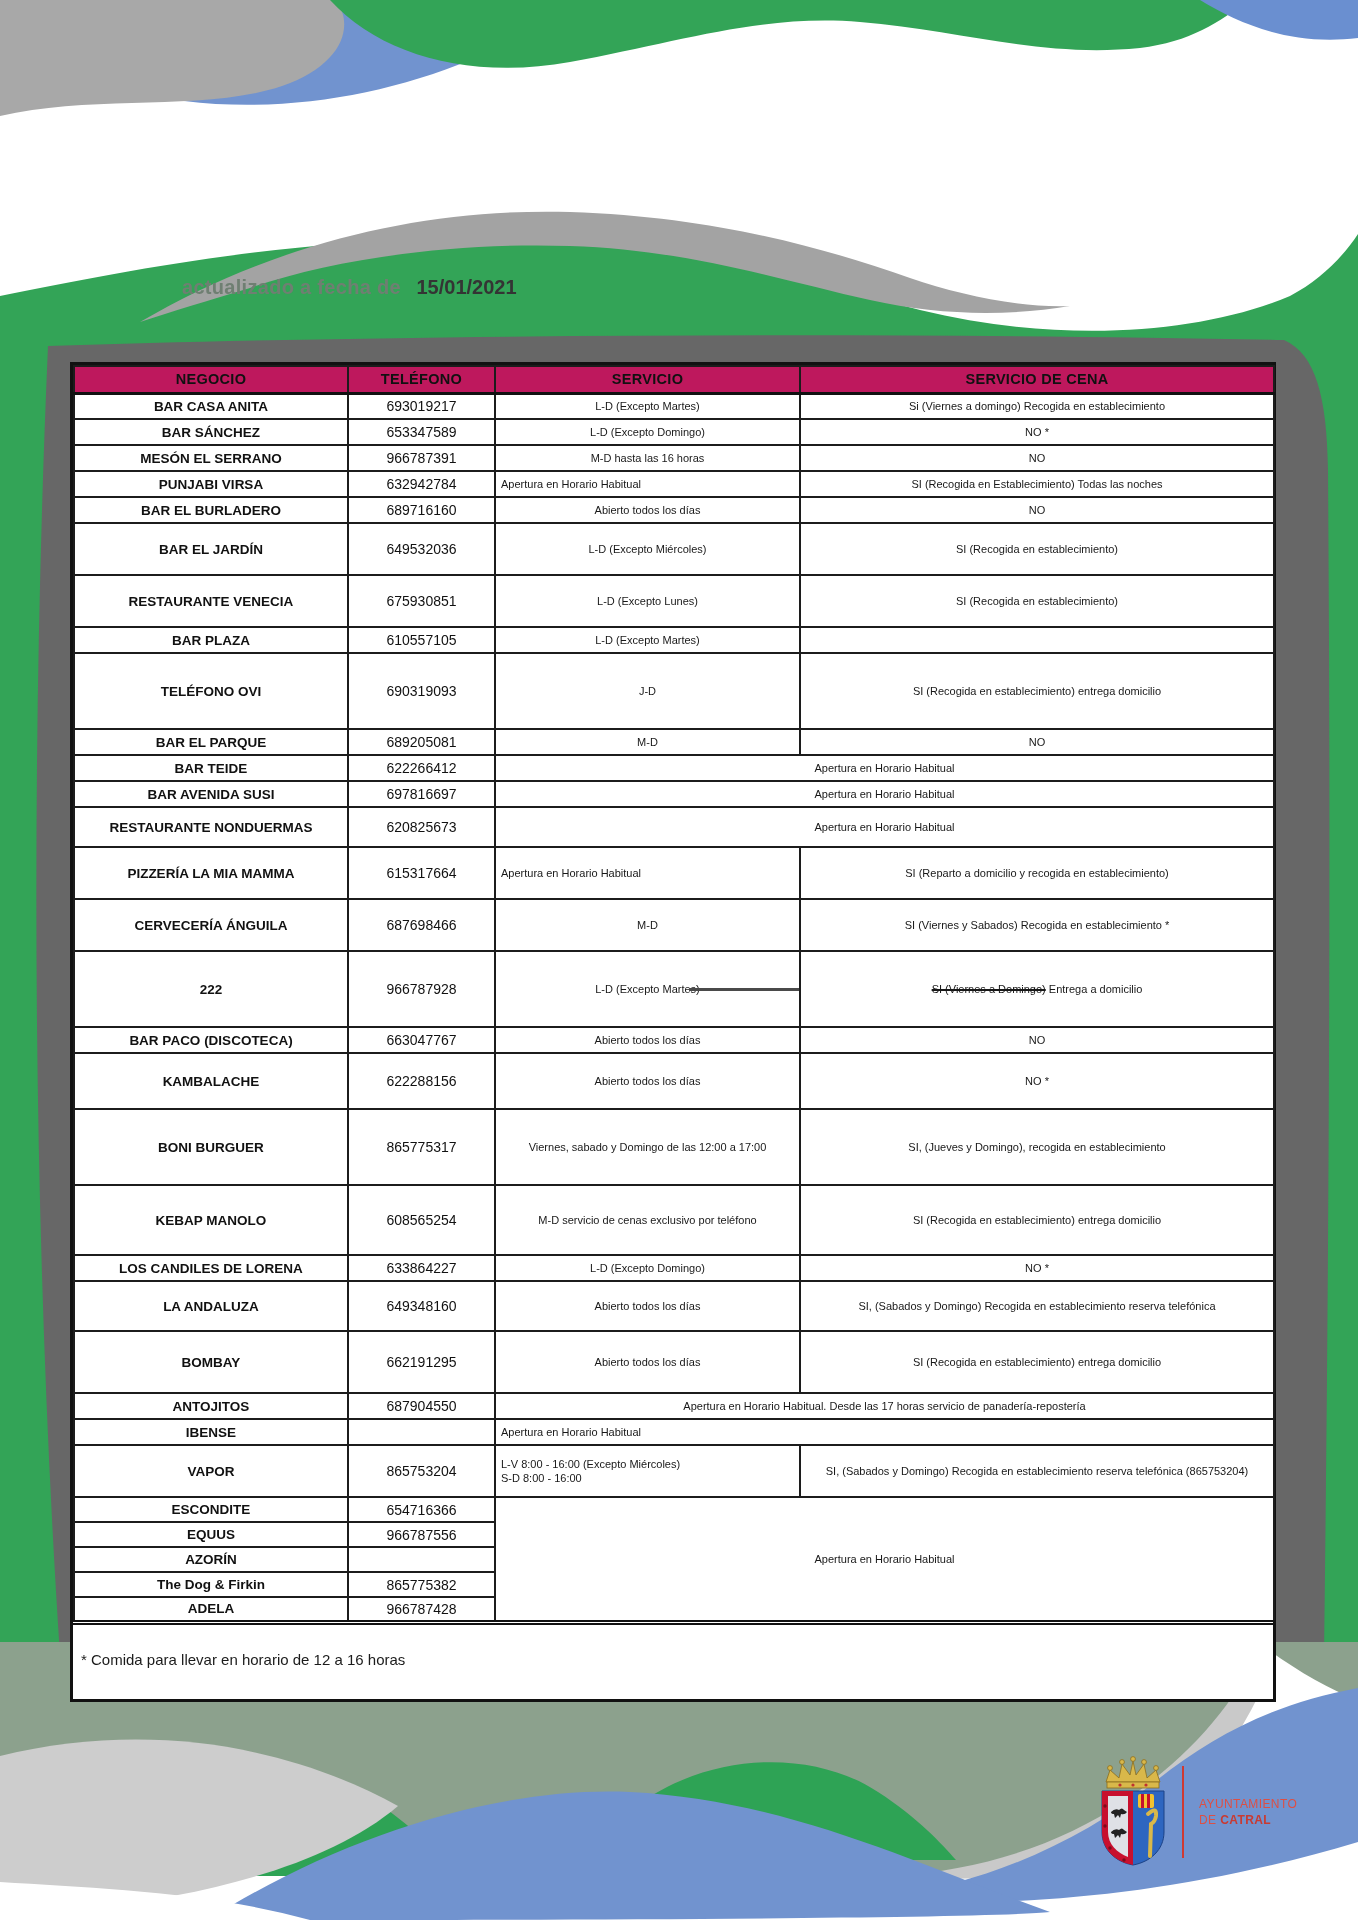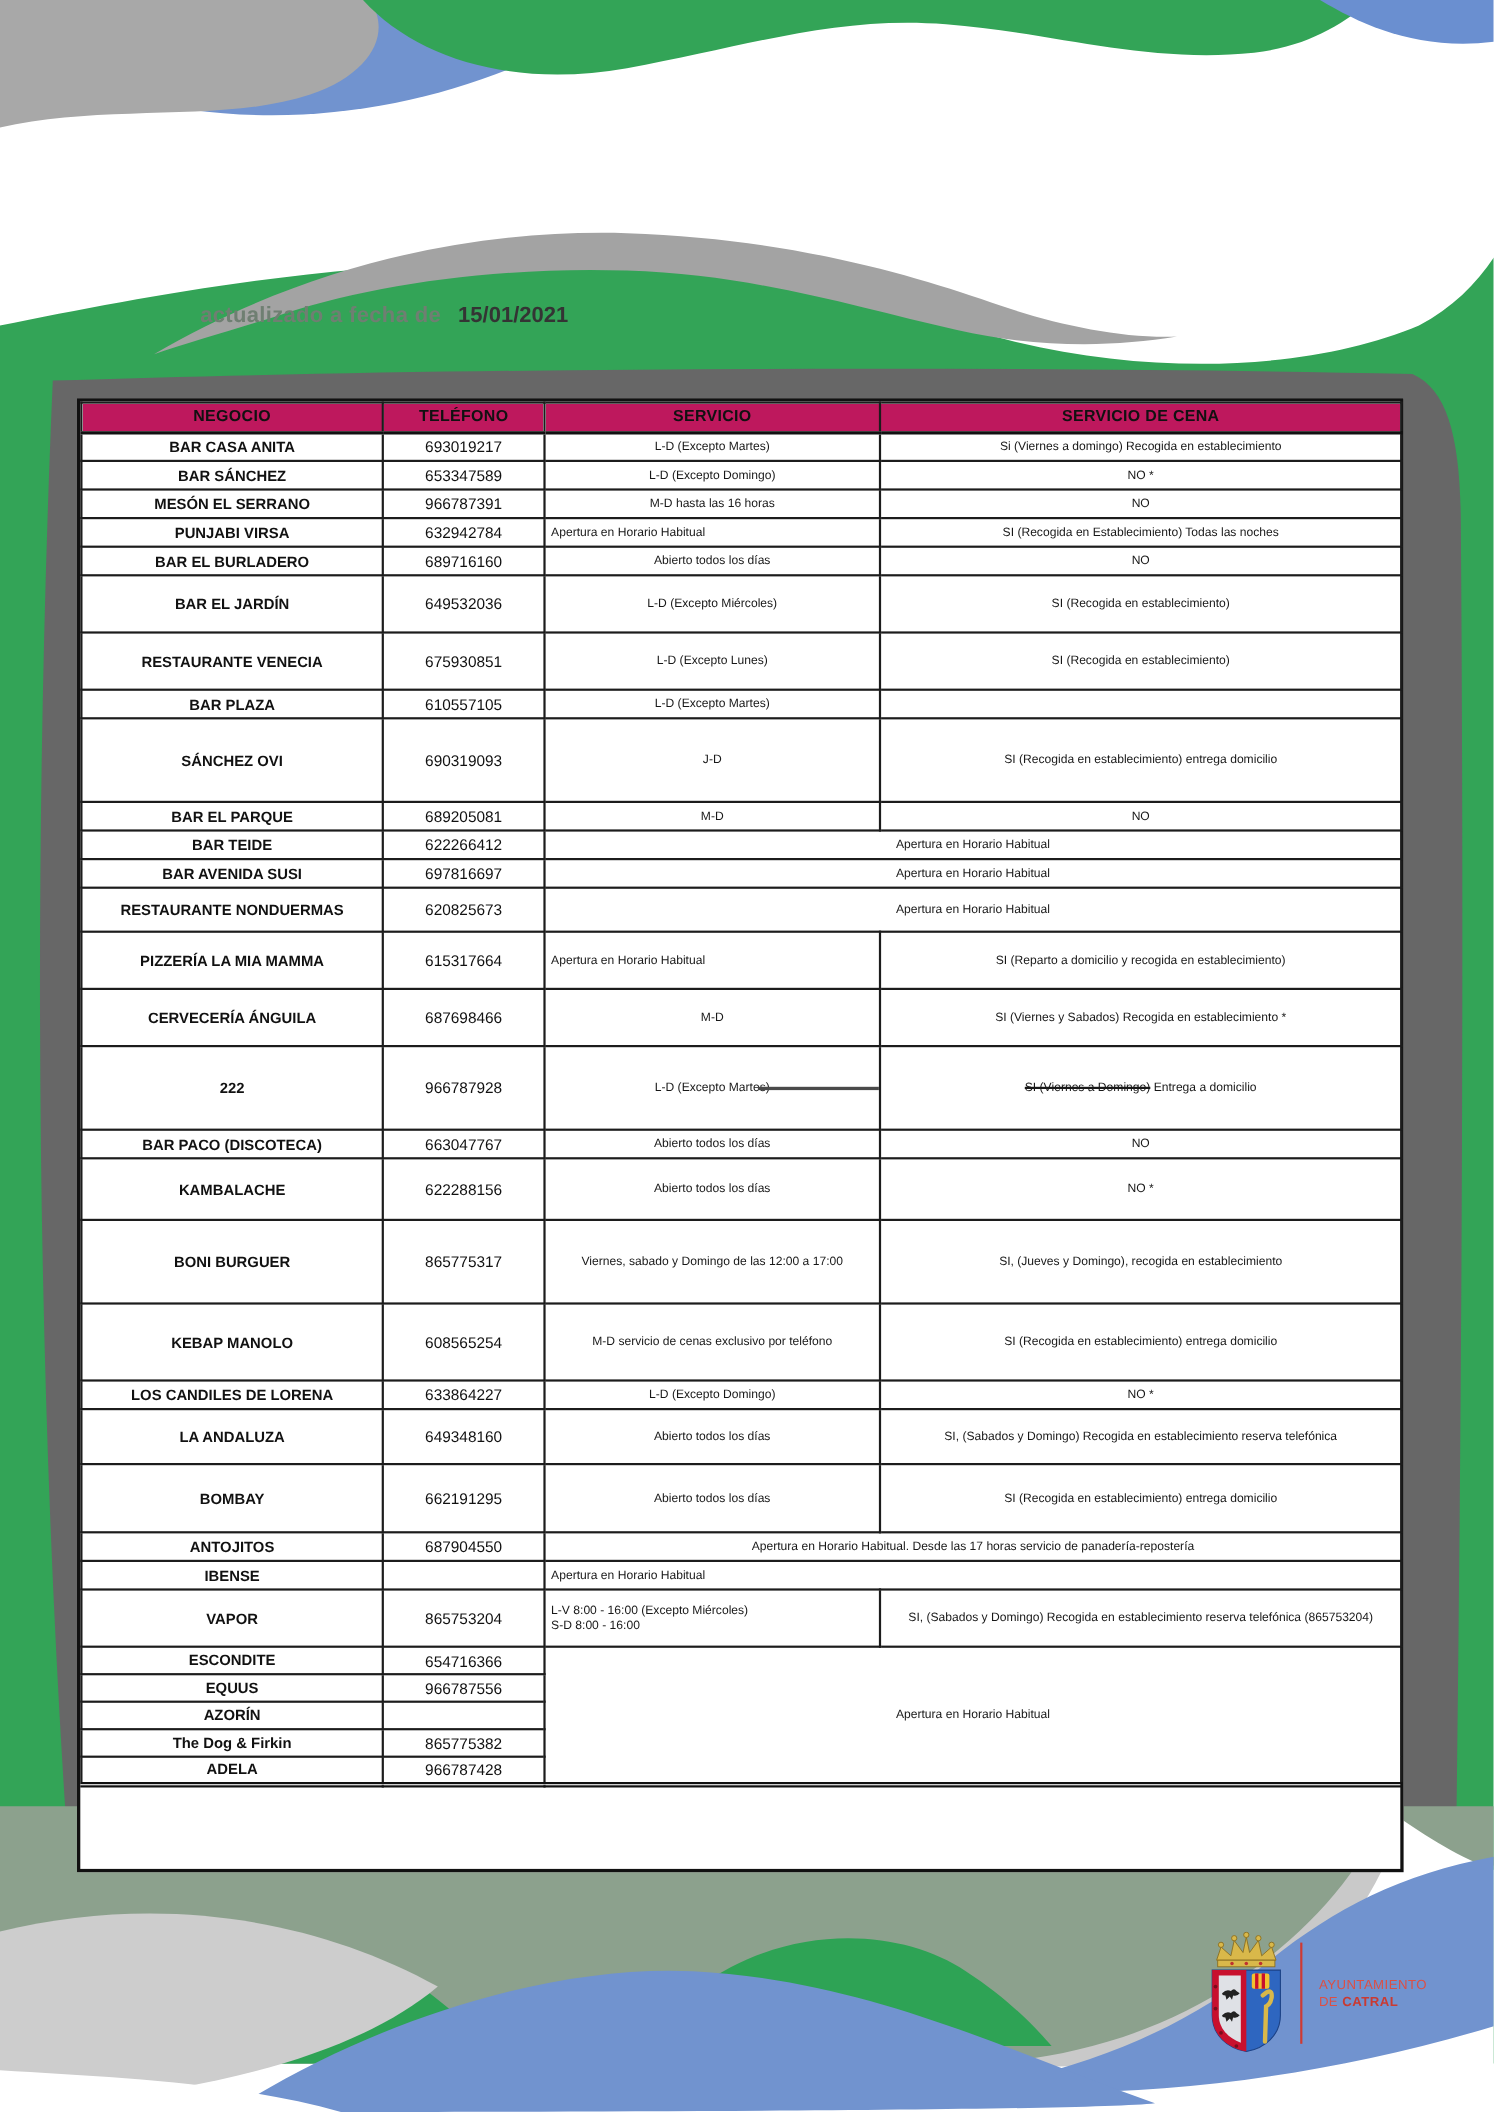--- a/index.html
+++ b/index.html
@@ -148,21 +148,21 @@
             <td class="c-srv">L-D (Excepto Lunes)</td>
             <td class="c-cena">SI (Recogida en establecimiento)</td>
           </tr>
           <tr style="height: 26px;">
             <td class="c-neg">BAR PLAZA</td>
             <td class="c-tel">610557105</td>
             <td class="c-srv">L-D (Excepto Martes)</td>
             <td class="c-cena"></td>
           </tr>
           <tr style="height: 76px;">
-            <td class="c-neg">SÁNCHEZ OVI</td>
+            <td class="c-neg">TELÉFONO OVI</td>
             <td class="c-tel">690319093</td>
             <td class="c-srv">J-D</td>
             <td class="c-cena">SI (Recogida en establecimiento) entrega domicilio</td>
           </tr>
           <tr style="height: 26px;">
             <td class="c-neg">BAR EL PARQUE</td>
             <td class="c-tel">689205081</td>
             <td class="c-srv">M-D</td>
             <td class="c-cena">NO</td>
           </tr>
@@ -273,20 +273,21 @@
           <tr style="height: 25px;">
             <td class="c-neg">The Dog &amp; Firkin</td>
             <td class="c-tel">865775382</td>
           </tr>
           <tr style="height: 25px;">
             <td class="c-neg">ADELA</td>
             <td class="c-tel">966787428</td>
           </tr>
         </tbody>
     </table>
+    <div class="footnote">* Comida para llevar en horario de 12 a 16 horas</div>
   </div>
 
   <div class="logo">
     <svg width="70" height="112" viewBox="0 0 70 112">
 
       <g stroke="#8a6d1f" stroke-width="0.8" fill="#d9b84a">
         <path d="M8,26 L62,26 L58,14 L49,22 L46,8 L38,19 L35,5 L32,19 L24,8 L21,22 L12,14 Z"></path>
         <circle cx="12" cy="12" r="2.4"></circle>
           <circle cx="24" cy="6" r="2.4"></circle>
           <circle cx="35" cy="3" r="2.4"></circle>

